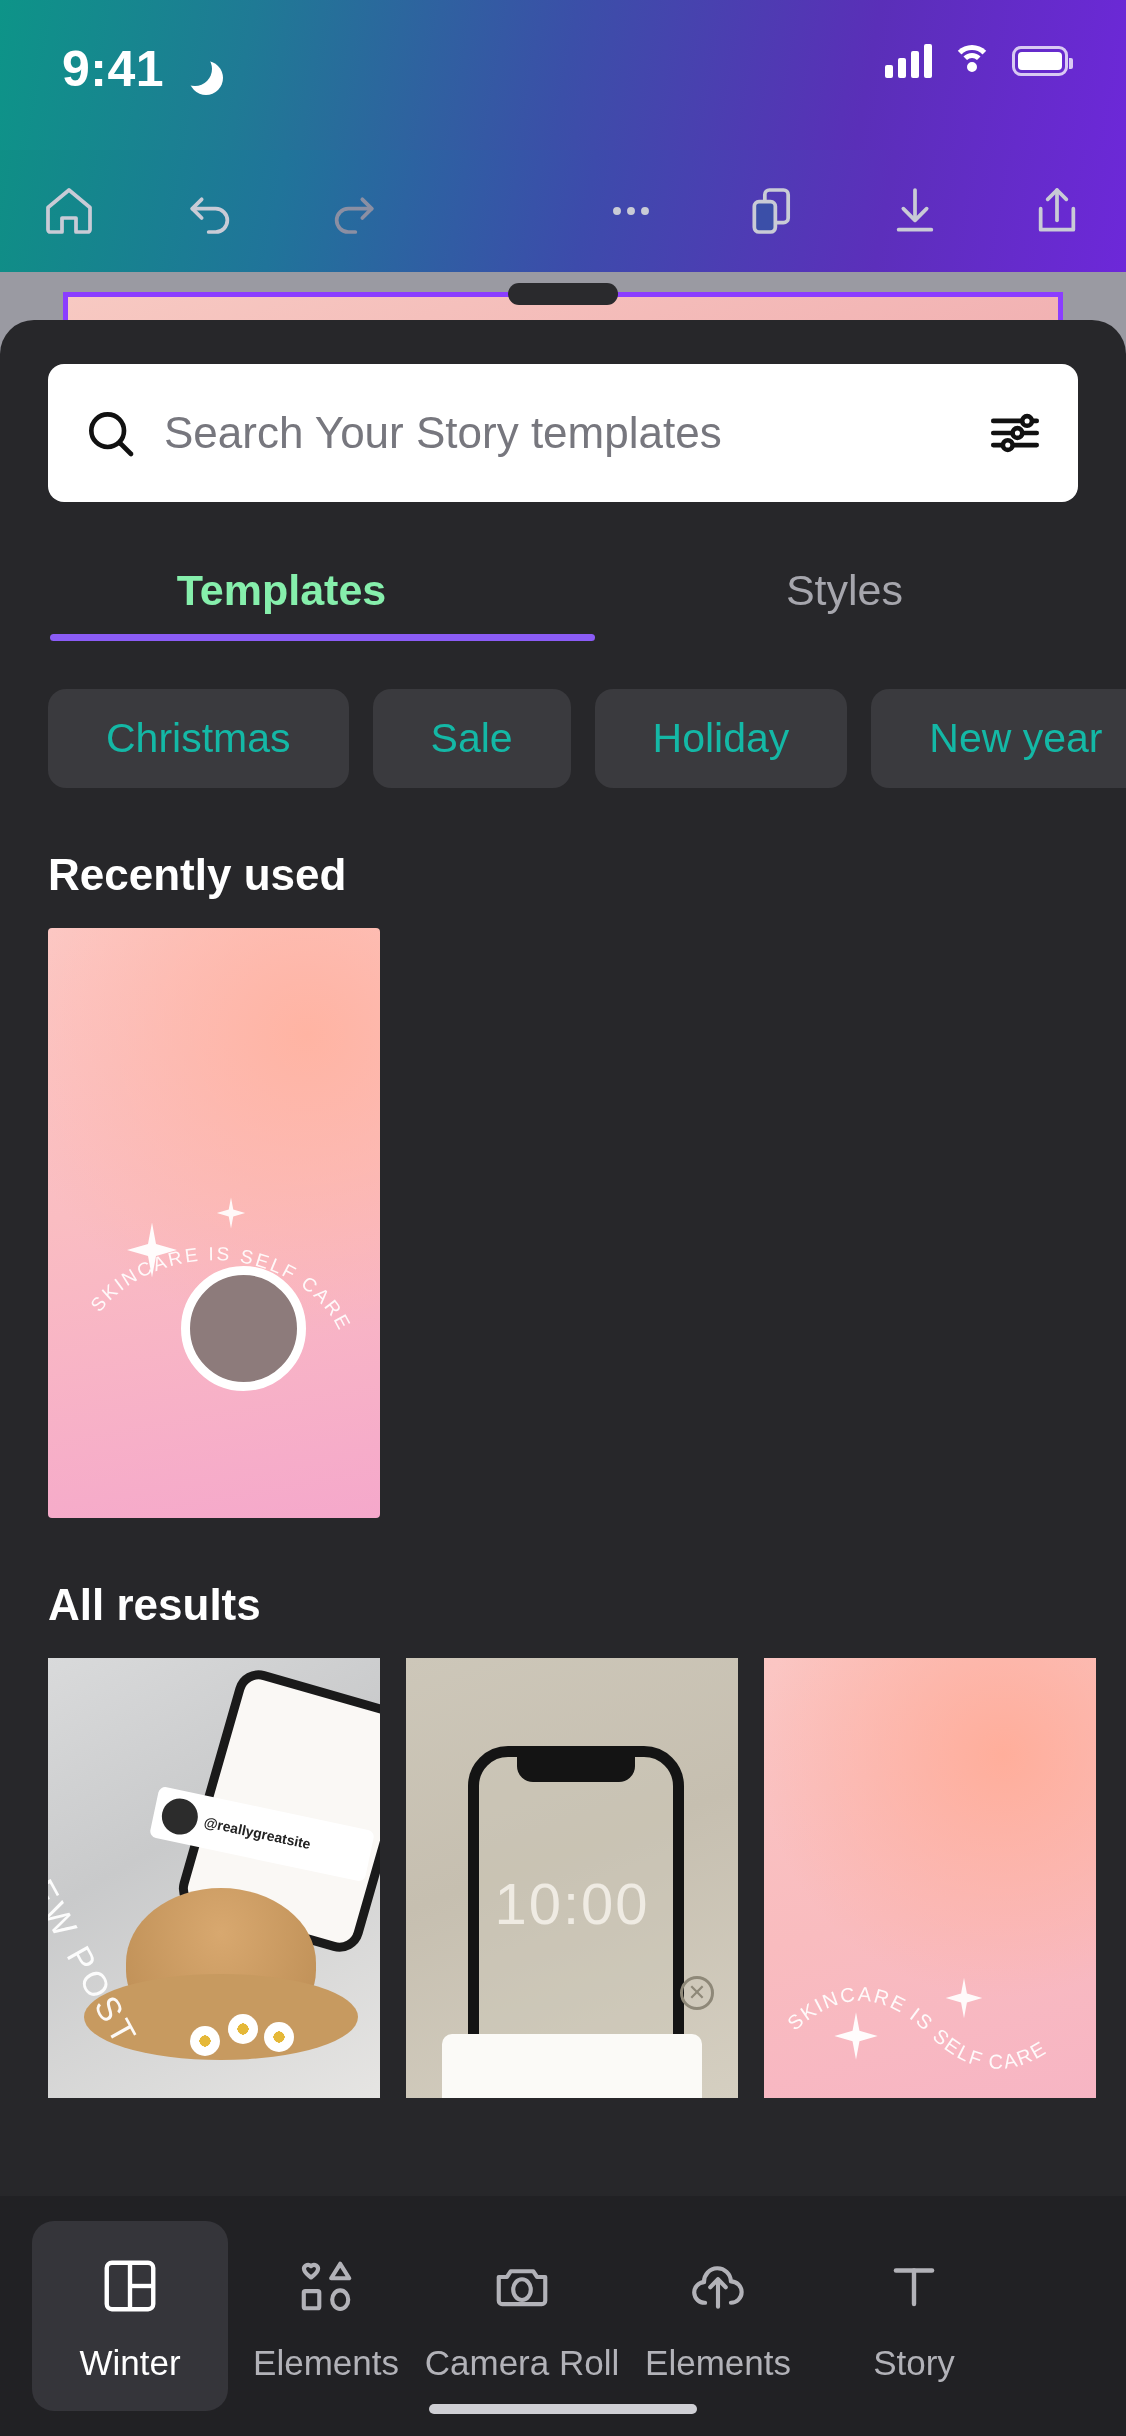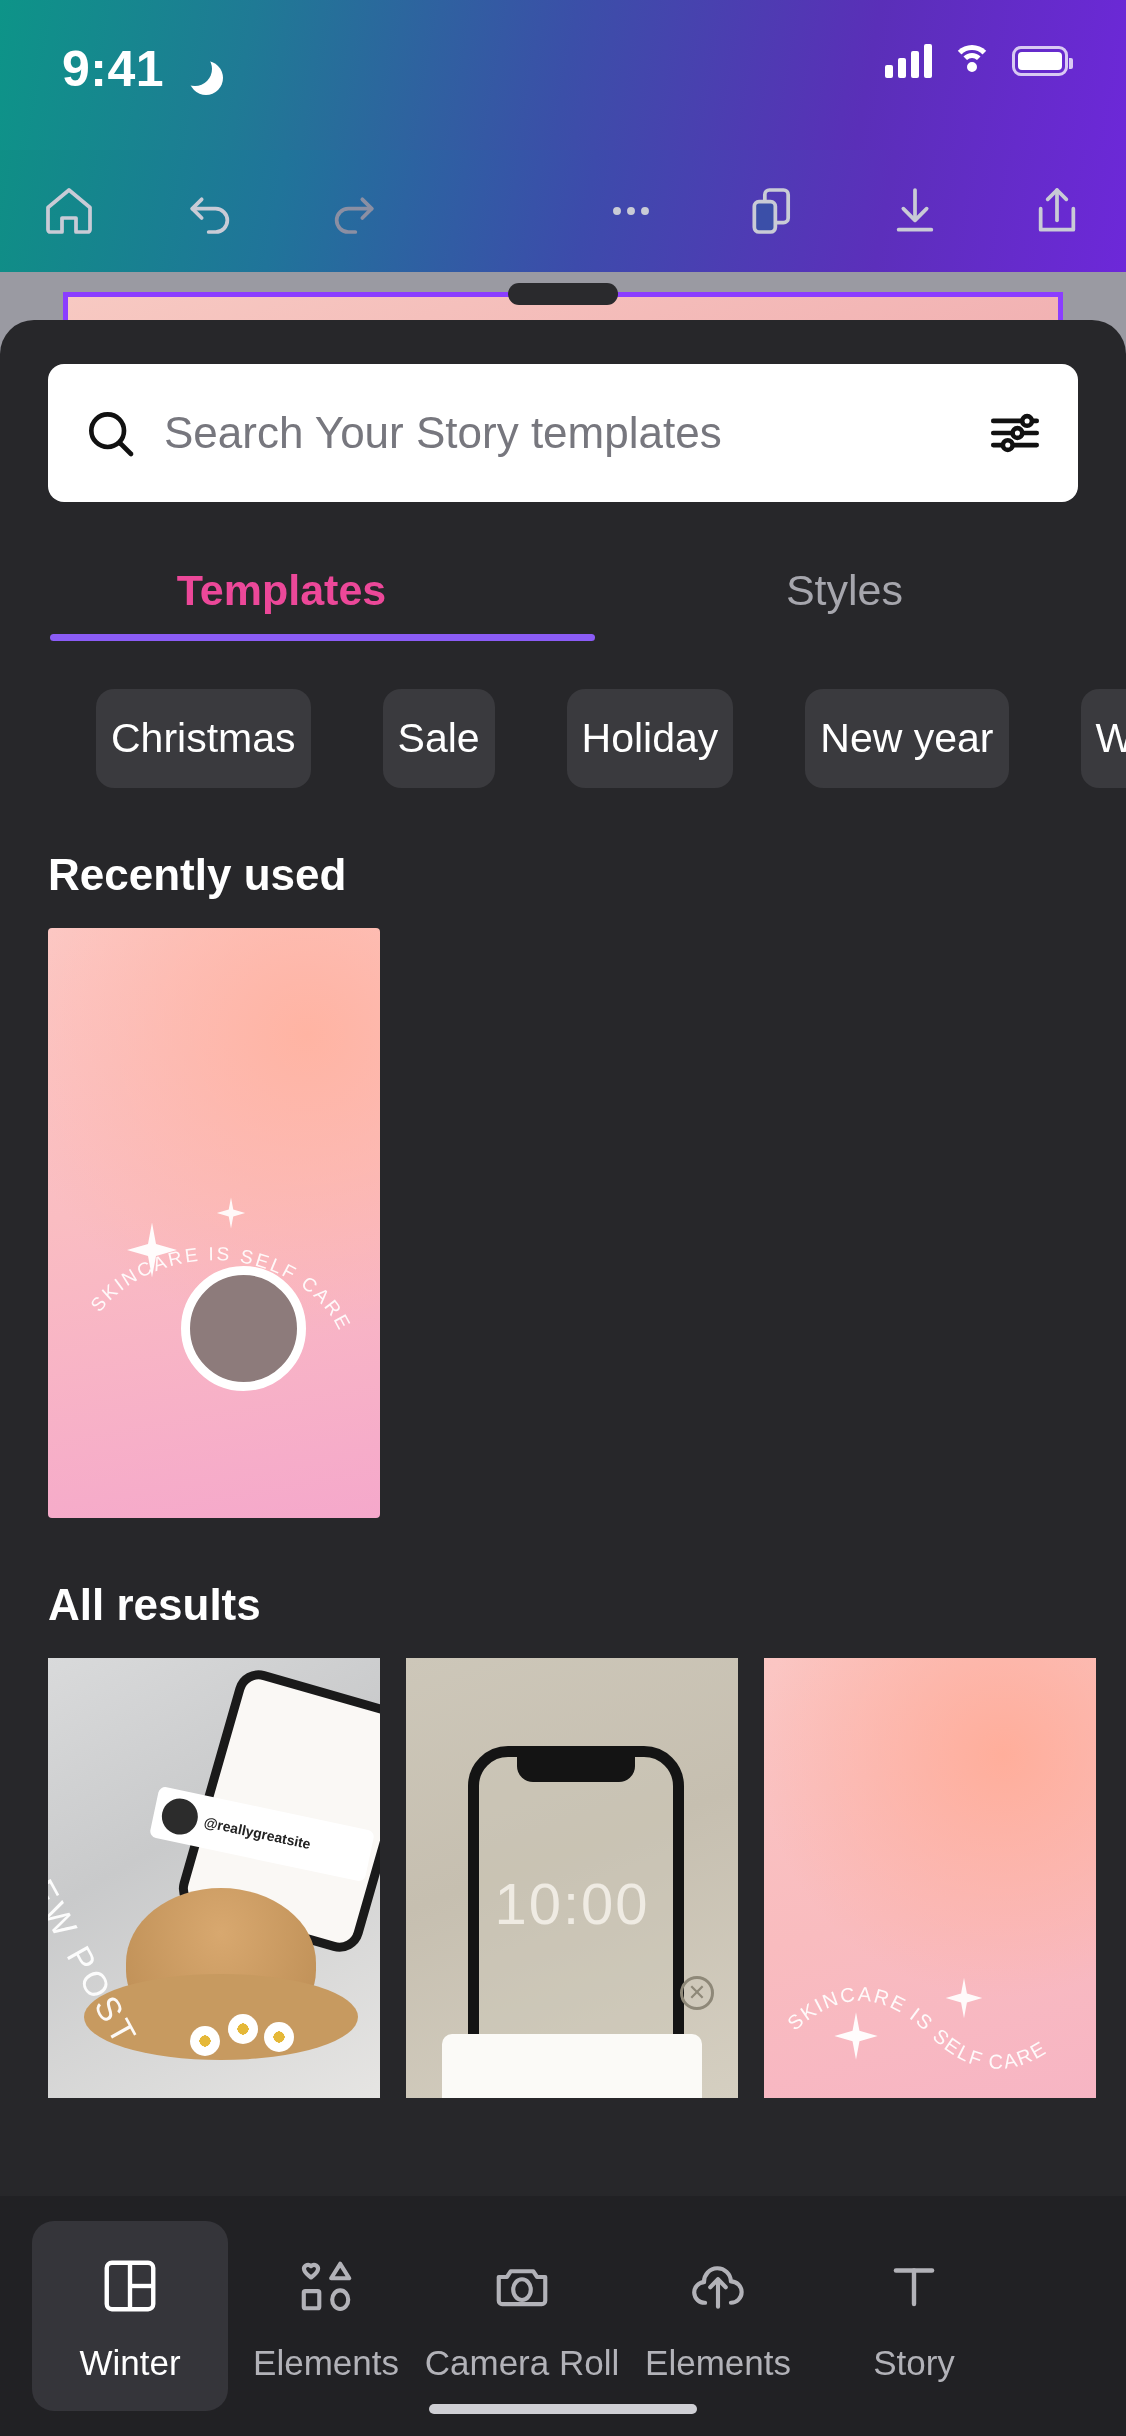--- a/index.html
+++ b/index.html
@@ -66,27 +66,27 @@
   .searchwrap{ margin:44px 48px 0 48px; height:138px; background:#fff; border-radius:16px;
       display:flex; align-items:center; padding:0 34px; }
   .search-icon{ width:56px; height:56px; flex:0 0 auto; }
   .search-input{ flex:1; border:0; outline:0; background:transparent; font-size:44px;
       color:#54545a; font-family:"Liberation Sans", sans-serif; padding-left:26px; }
   .search-input::placeholder{ color:#77777e; }
   .filter-icon{ width:58px; height:58px; flex:0 0 auto; }
 
   .tabs{ position:relative; margin-top:46px; display:flex; }
   .tab{ flex:1; text-align:center; font-size:43px; color:#a6a6ad; font-weight:400; padding:18px 0 26px; }
-  .tab.active{ color:#ec4899; font-weight:700; }
+  .tab.active{ color:#86efac; font-weight:700; }
   .tab-underline{ position:absolute; bottom:0; left:50px; width:545px; height:7px;
       background:#8b5cf6; border-radius:4px; }
 
   .chips{ display:flex; gap:24px; padding:48px 48px 0 48px; }
-  .chip{ background:#3a3a3e; color:#ffffff; font-size:41px; border-radius:18px;
-      padding:26px 15px; white-space:nowrap; flex:0 0 auto;margin-left:48px; }
+  .chip{ background:#3a3a3e; color:#14b8a6; font-size:41px; border-radius:18px;
+      padding:26px 58px; white-space:nowrap; flex:0 0 auto; }
 
   .section-title{ color:#fff; font-size:44px; font-weight:700; margin:62px 0 28px 48px; }
 
   .recent-row{ padding-left:48px; display:flex; gap:26px; }
   .thumb-recent{ width:332px; height:590px; border-radius:4px; position:relative; overflow:hidden;
       background:
         radial-gradient(circle at 78% 18%, #ffb4a3 0%, rgba(255,180,163,0) 55%),
         linear-gradient(170deg,#fcc9c6 0%,#fabdc2 45%,#f5a8cb 100%);
       flex:0 0 auto; }
   .arc-text{ position:absolute; width:100%; left:0; }

